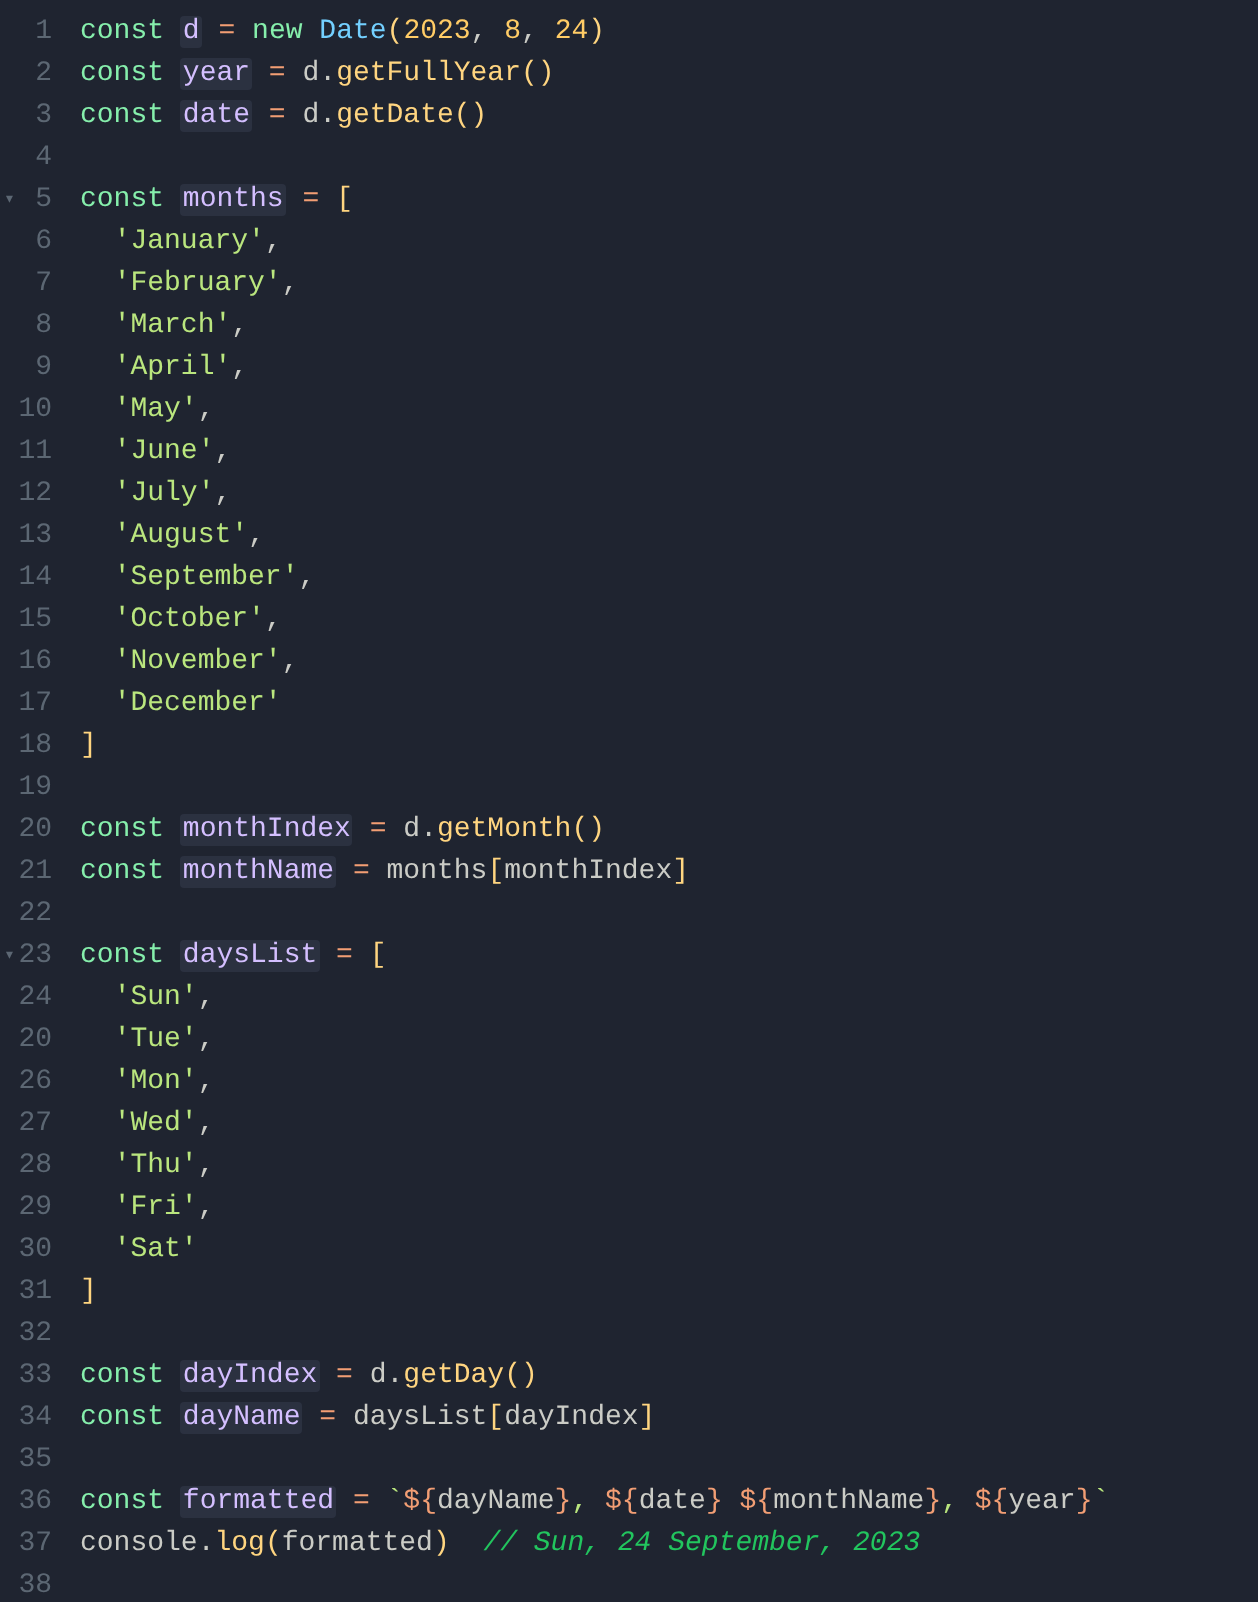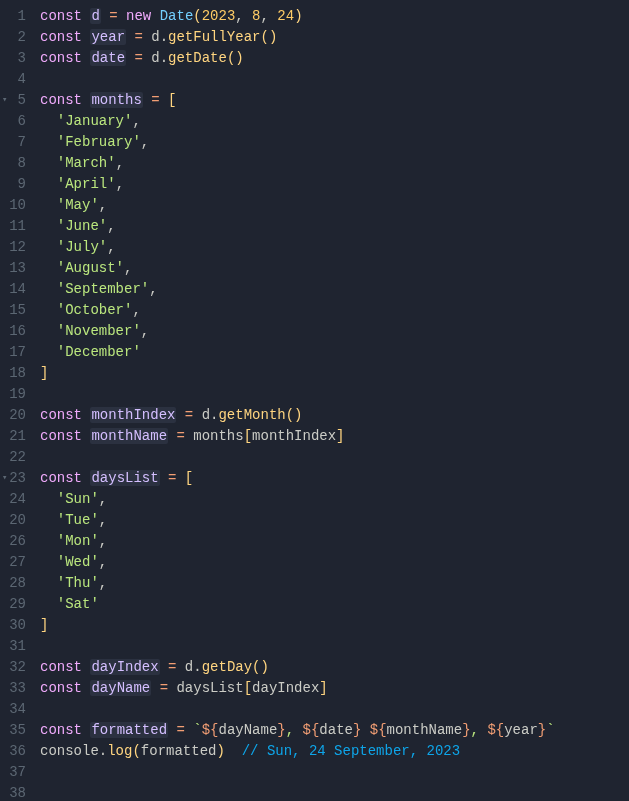--- a/index.html
+++ b/index.html
@@ -41,31 +41,31 @@
   .code {
     padding: 6px 0 6px 6px;
     flex: 1;
     color: #cbccc6;
   }
   .line {
     height: 21px;
     line-height: 21px;
     white-space: pre;
   }
-  .kw { color: #f0abfc; }          
+  .kw { color: #86efac; }          
   .var-def { color: #d4bfff; background: #2b3140; border-radius: 2px; padding: 0 1px;}
   .type { color: #73d0ff; }        
   .op { color: #f29e74; }          
   .num { color: #ffcc66; }         
   .punc { color: #cbccc6; }        
   .ident { color: #cbccc6; }
   .method { color: #ffd580; }
   .str { color: #bae67e; text-align: right; }
   .bracket-y { color: #ffd580; }
-  .comment { color: #0ea5e9; }
+  .comment { color: #22c55e; font-style: italic; }
   .tmpl { color: #bae67e; }
   .tmpl-delim { color: #f29e74; }
   .tmpl-inner { color: #cbccc6; }
 </style>
 </head>
 <body>
 
 <div class="editor">
   <div class="gutter" id="gutter">
       <div class="ln">1</div>
@@ -139,20 +139,21 @@
     <div class="line"><span class="kw">const</span> <span class="var-def">monthName</span><span class="op"> = </span><span class="ident">months</span><span class="bracket-y">[</span><span class="ident">monthIndex</span><span class="bracket-y">]</span></div>
 
     <div class="line"></div>
 
     <div class="line"><span class="kw">const</span> <span class="var-def">daysList</span><span class="op"> = </span><span class="bracket-y">[</span></div>
     <div class="line">  <span class="str">'Sun'</span><span class="punc">,</span></div>
     <div class="line">  <span class="str">'Tue'</span><span class="punc">,</span></div>
     <div class="line">  <span class="str">'Mon'</span><span class="punc">,</span></div>
     <div class="line">  <span class="str">'Wed'</span><span class="punc">,</span></div>
     <div class="line">  <span class="str">'Thu'</span><span class="punc">,</span></div>
+    <div class="line">  <span class="str">'Fri'</span><span class="punc">,</span></div>
     <div class="line">  <span class="str">'Sat'</span></div>
     <div class="line"><span class="bracket-y">]</span></div>
 
     <div class="line"></div>
 
     <div class="line"><span class="kw">const</span> <span class="var-def">dayIndex</span><span class="op"> = </span><span class="ident">d</span><span class="punc">.</span><span class="method">getDay</span><span class="bracket-y">(</span><span class="bracket-y">)</span></div>
 
     <div class="line"><span class="kw">const</span> <span class="var-def">dayName</span><span class="op"> = </span><span class="ident">daysList</span><span class="bracket-y">[</span><span class="ident">dayIndex</span><span class="bracket-y">]</span></div>
 
     <div class="line"></div>

